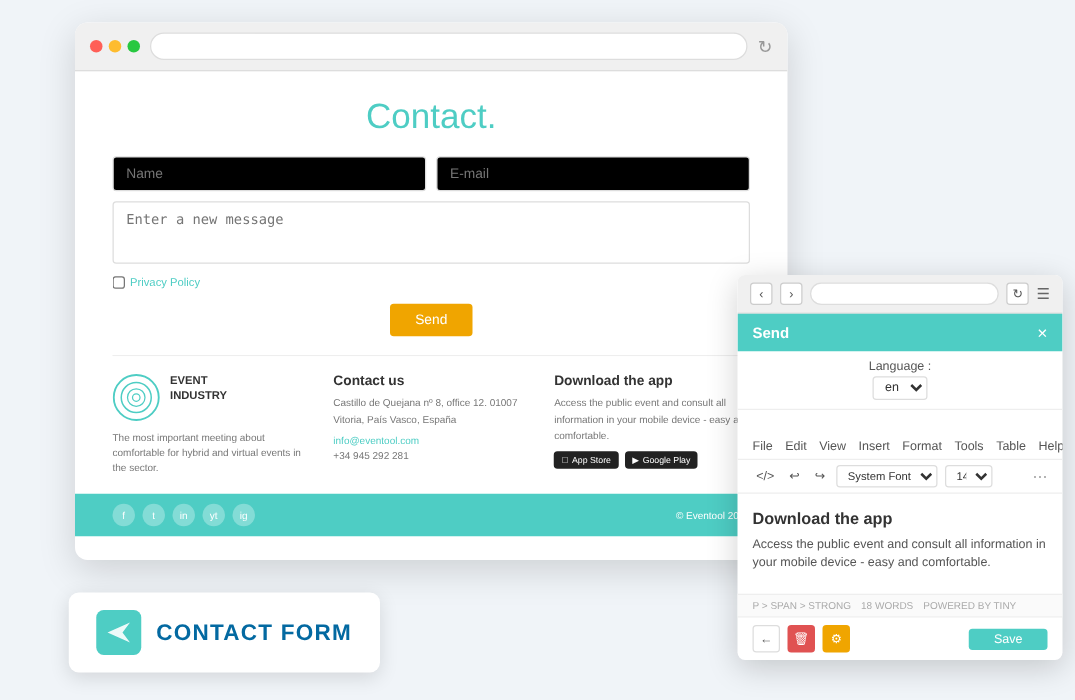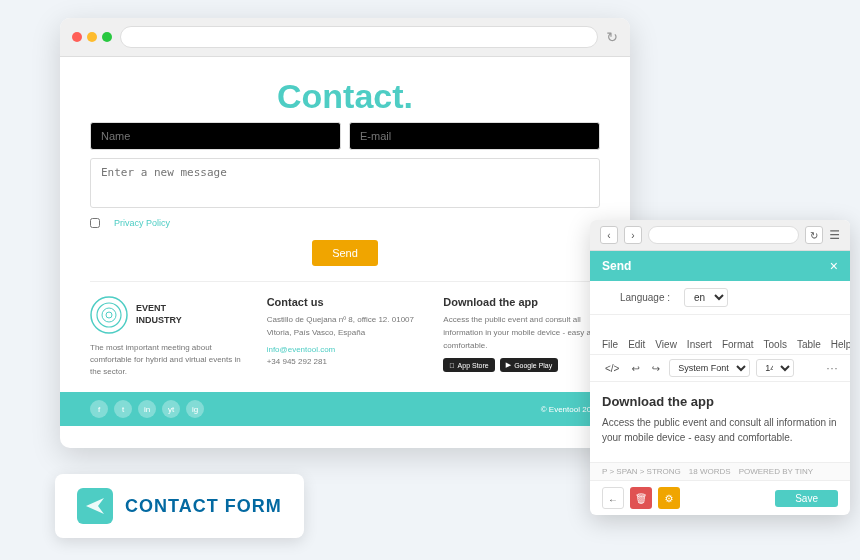--- a/index.html
+++ b/index.html
@@ -61,24 +61,24 @@
       overflow: hidden;
       height: calc(100% - 38px);
     }
 
     
     .contact-section {
       padding: 20px 30px 15px;
       text-align: center;
     }
     .contact-title {
-      font-size: 34px;
-      font-weight: 700;
+      font-size: 28px;
+      font-weight: 400;
       color: #222;
-      margin-bottom: 6px;
+      margin-bottom: 16px;
     }
     .contact-title span {
       color: #4ecdc4;
     }
     .contact-form {
       display: flex;
       flex-direction: column;
       gap: 8px;
     }
     .form-row {
@@ -101,21 +101,21 @@
       padding: 7px 10px;
       font-size: 11px;
       color: #aaa;
       background: #fff;
       height: 50px;
       resize: none;
     }
     .privacy-row {
       display: flex;
       align-items: flex-end;
-      gap: 14px;
+      gap: 4px;
       margin-top: 2px;
     }
     .privacy-checkbox {
       width: 10px;
       height: 10px;
       border: 1px solid #ddd;
     }
     .privacy-label {
       font-size: 9px;
       color: #4ecdc4;
@@ -144,21 +144,21 @@
       padding: 14px 30px;
       display: flex;
       gap: 20px;
       background: #fff;
     }
     .footer-col {
       flex: 1;
     }
     .footer-logo {
       display: flex;
-      align-items: center;
+      align-items: flex-start;
       gap: 8px;
       margin-bottom: 8px;
     }
     .footer-logo-text {
       font-size: 9px;
       font-weight: 700;
       color: #333;
       line-height: 1.3;
     }
     .footer-desc {
@@ -286,22 +286,23 @@
       color: #fff;
       font-size: 14px;
       cursor: pointer;
     }
 
     
     .editor-lang-bar {
       padding: 7px 30px;
       display: flex;
       align-items: center;
-      gap: 14px;
+      gap: 2px;
       border-bottom: 1px solid #eee;
+      flex-direction: column;
     }
     .editor-lang-label {
       font-size: 10px;
       color: #555;
     }
     .editor-lang-select {
       border: 1px solid #ddd;
       border-radius: 3px;
       padding: 2px 5px;
       font-size: 10px;

